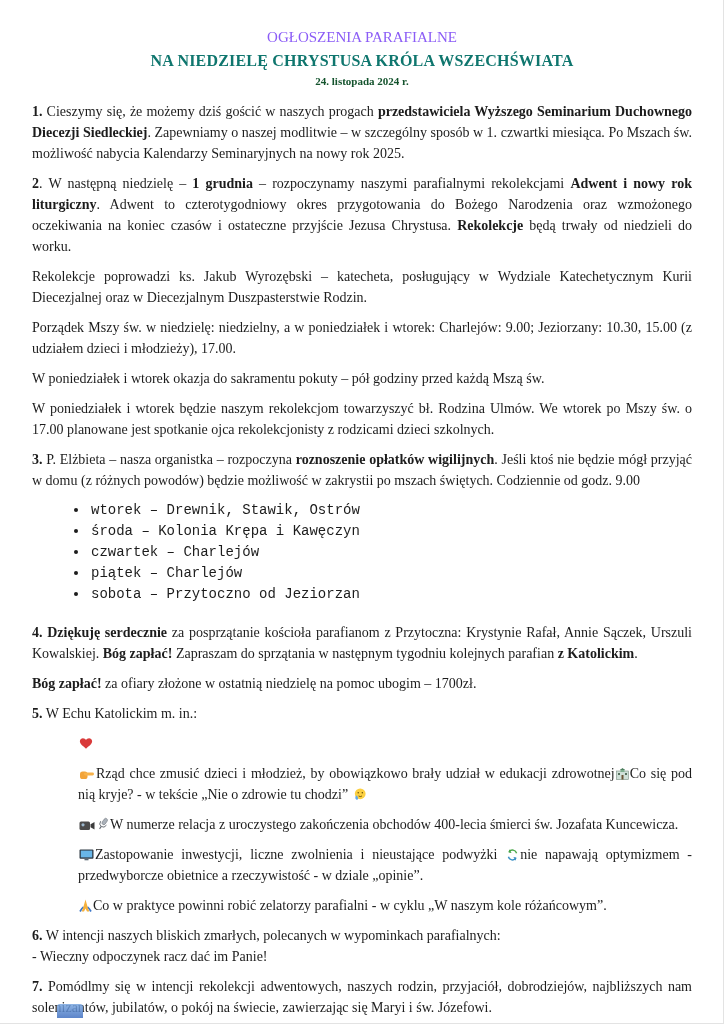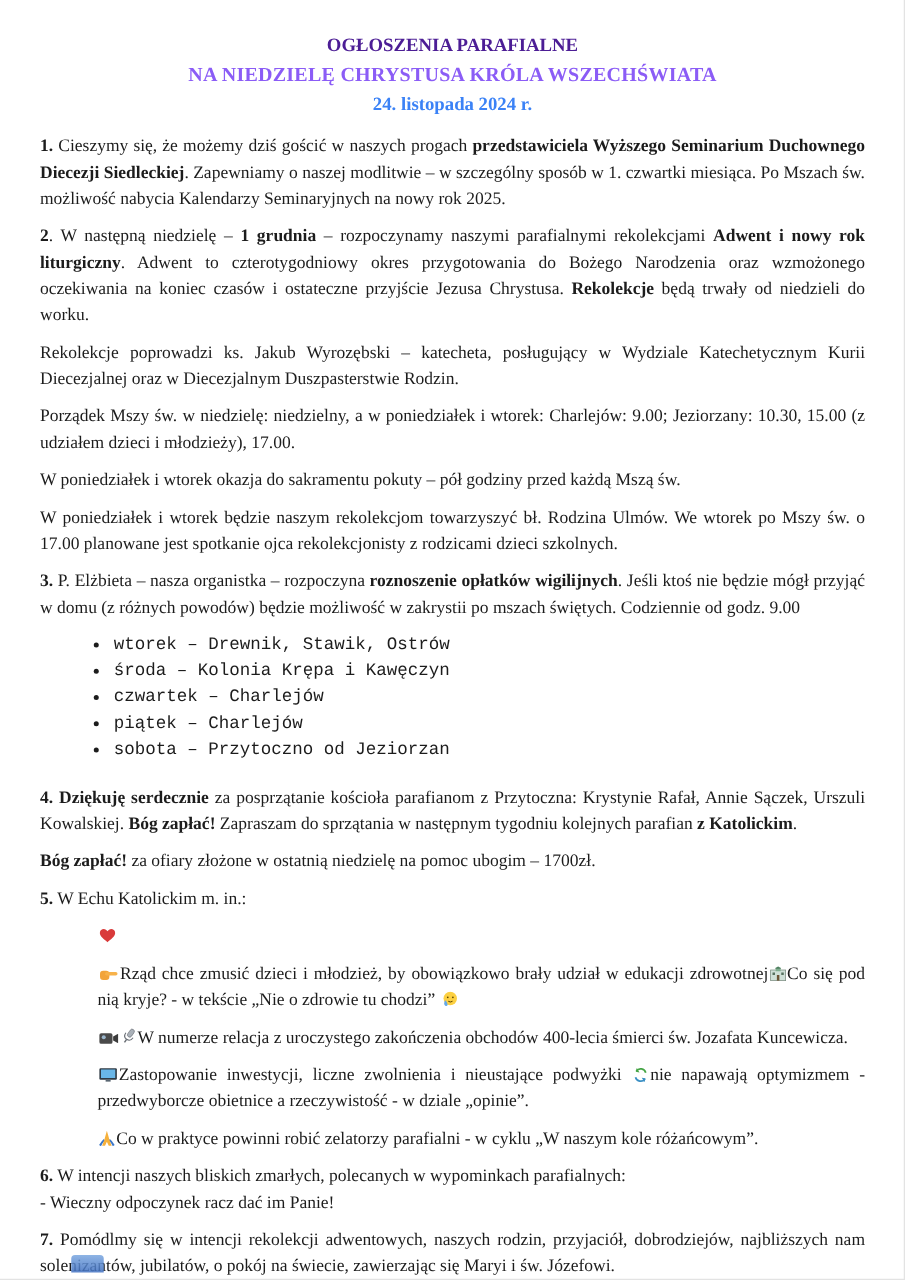--- a/index.html
+++ b/index.html
@@ -14,23 +14,23 @@
     box-sizing: border-box;
     font-family: "Liberation Serif", serif;
     color: #1c1c1c;
   }
   .doc {
     padding: 26px 31px 0 32px;
     font-size: 14px;
     line-height: 1.5;
   }
   header { text-align: center; margin-bottom: 12px; }
-  .h1 { font-weight: bold; font-size: 15px; color: #4c1d95; }
-  .h2 { font-weight: bold; font-size: 16px; color: #8b5cf6; letter-spacing: 0.2px; }
-  .h3 { font-weight: bold; font-size: 15px; color: #3b82f6; }
+  .h1 { font-weight: normal; font-size: 15px; color: #8b5cf6; }
+  .h2 { font-weight: bold; font-size: 16px; color: #0f766e; letter-spacing: 0.2px; }
+  .h3 { font-weight: bold; font-size: 11px; color: #14532d; }
   main p {
     margin: 0 0 9px 0;
     text-align: justify;
   }
   main p.indent { margin-left: 46px; }
   main ul {
     margin: 2px 0 17px 0;
     padding-left: 57px;
     font-family: Liberation Mono, monospace;
   }

